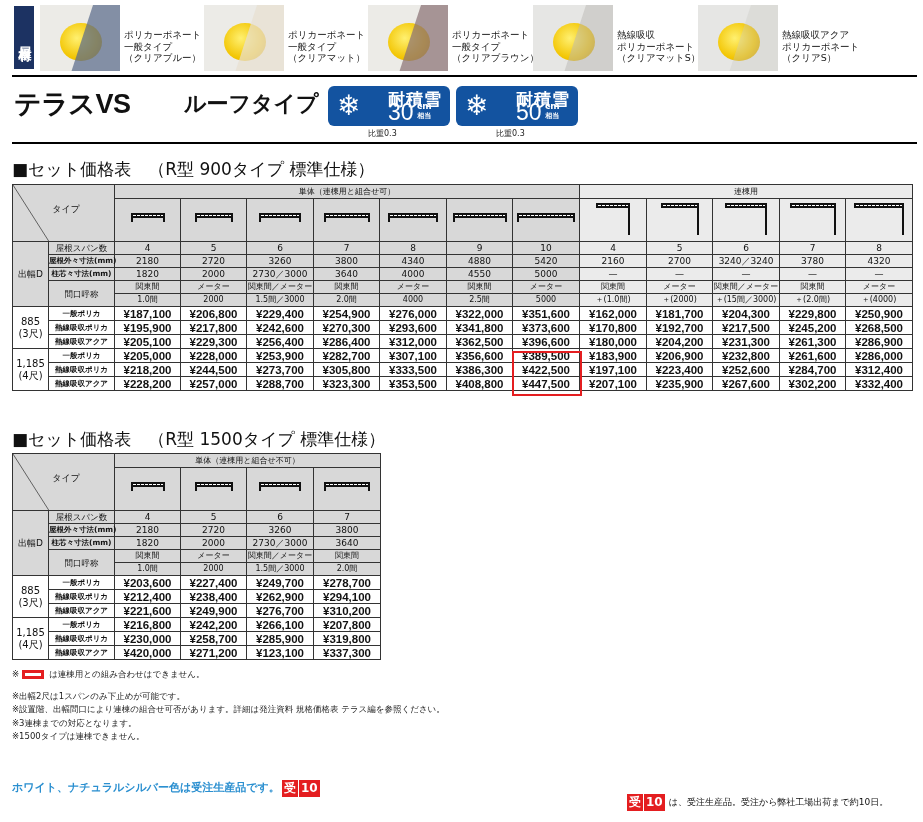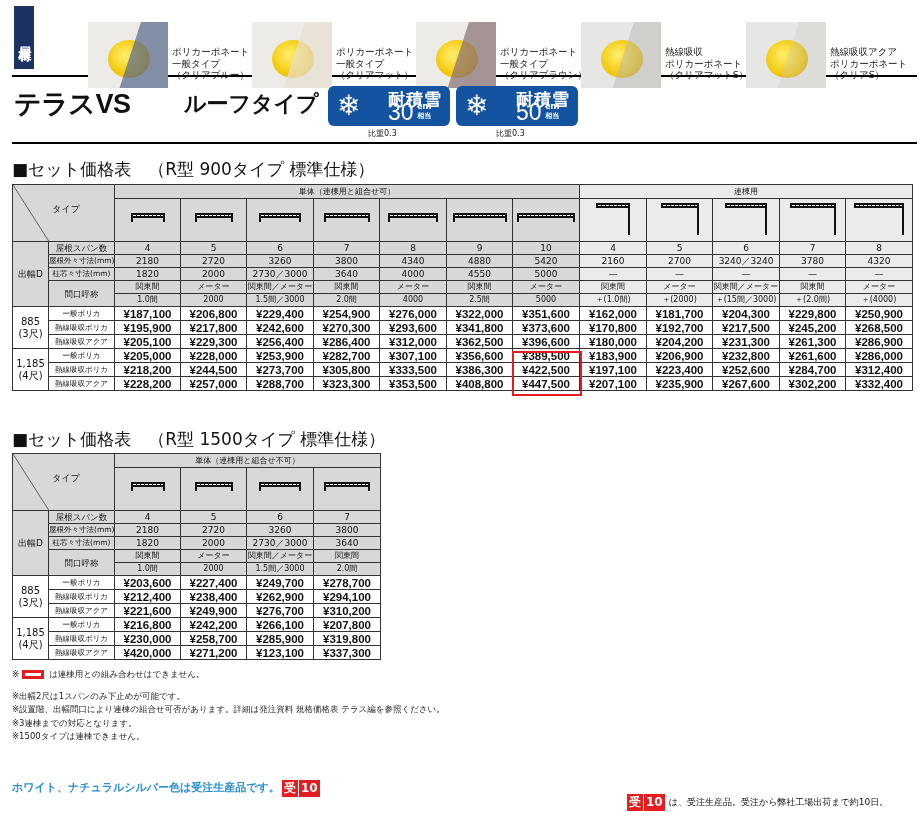--- a/index.html
+++ b/index.html
@@ -8,21 +8,21 @@
     font-family: "DejaVu Sans", "Liberation Sans", sans-serif; color: #111;
     overflow: hidden;
   }
   
   .materials { position: absolute; left: 12px; top: 4px; width: 905px; height: 73px; border-bottom: 2px solid #000; }
   .mat-label {
     position: absolute; left: 2px; top: 2px; width: 20px; height: 63px;
     background: #1c3262; color: #fff; font-size: 13px; font-weight: bold;
     display: flex; flex-direction: column; align-items: center; justify-content: center; line-height: 1.15;
   }
-  .mat-item { position: absolute; top: 18px; height: 66px; display: flex; align-items: flex-start; margin-left: 48px; }
+  .mat-item { position: absolute; top: 1px; height: 66px; display: flex; align-items: flex-start; }
   .mat-photo {
     width: 80px; height: 66px; position: relative; overflow: hidden;
   }
   .mat-photo .lemon {
     position: absolute; left: 20px; top: 18px; width: 42px; height: 38px;
     border-radius: 50%; background: radial-gradient(circle at 40% 40%, #fff070, #f2c400 60%, #c99600);
   }
   .mat-photo .sheet {
     position: absolute; left: 40px; top: -10px; width: 90px; height: 100px;
     transform: skewX(-18deg); opacity: 0.72;
@@ -46,21 +46,21 @@
   .section-title { position: absolute; left: 12px; font-size: 17px; font-weight: normal; white-space: nowrap; }
   
   table.price { position: absolute; left: 12px; border-collapse: collapse; table-layout: fixed; font-size: 9px; }
   table.price td {
     border: 1px solid #333; text-align: center; vertical-align: middle; height: 13px; line-height: 12px; padding: 0; white-space: nowrap;
   }
   table.price td.grey { background: #d8d8d8; }
   table.price td.lightgrey { background: #ebebeb; }
   table.price td.hdr { font-size: 8px; }
   table.price td.rowlabel { font-size: 8.5px; text-align: center; }
-  table.price td.rowlabel.sm { font-size: 7.5px; }
+  table.price td.rowlabel.sm { font-size: 7.5px; font-weight: bold; }
   table.price td.price-cell { font-weight: bold; font-size: 11.5px; font-family: "Liberation Sans", sans-serif; background: #fff; }
   table.price td.depth { font-size: 10px; line-height: 12px; background: #fff; }
   table.price td.corner { position: relative; background: #d8d8d8; }
   .corner-line { position: absolute; left: 0; top: 0; width: 100%; height: 100%; }
   .corner-text { position: absolute; right: 34px; top: 18px; font-size: 9px; }
   .type-icon { display: inline-block; position: relative; height: 14px; }
   .type-icon .bar { position: absolute; left: 0; right: 0; top: 0; height: 5px; border: 2px solid #111; border-bottom-width: 2px; }
   .type-icon .bar.dots { background: repeating-linear-gradient(90deg, #fff 0 3px, #111 3px 4px); }
   .type-icon .leg { position: absolute; width: 2px; background: #111; top: 0; }
   .red-box { position: absolute; border: 2px solid #e41e20; pointer-events: none; }

